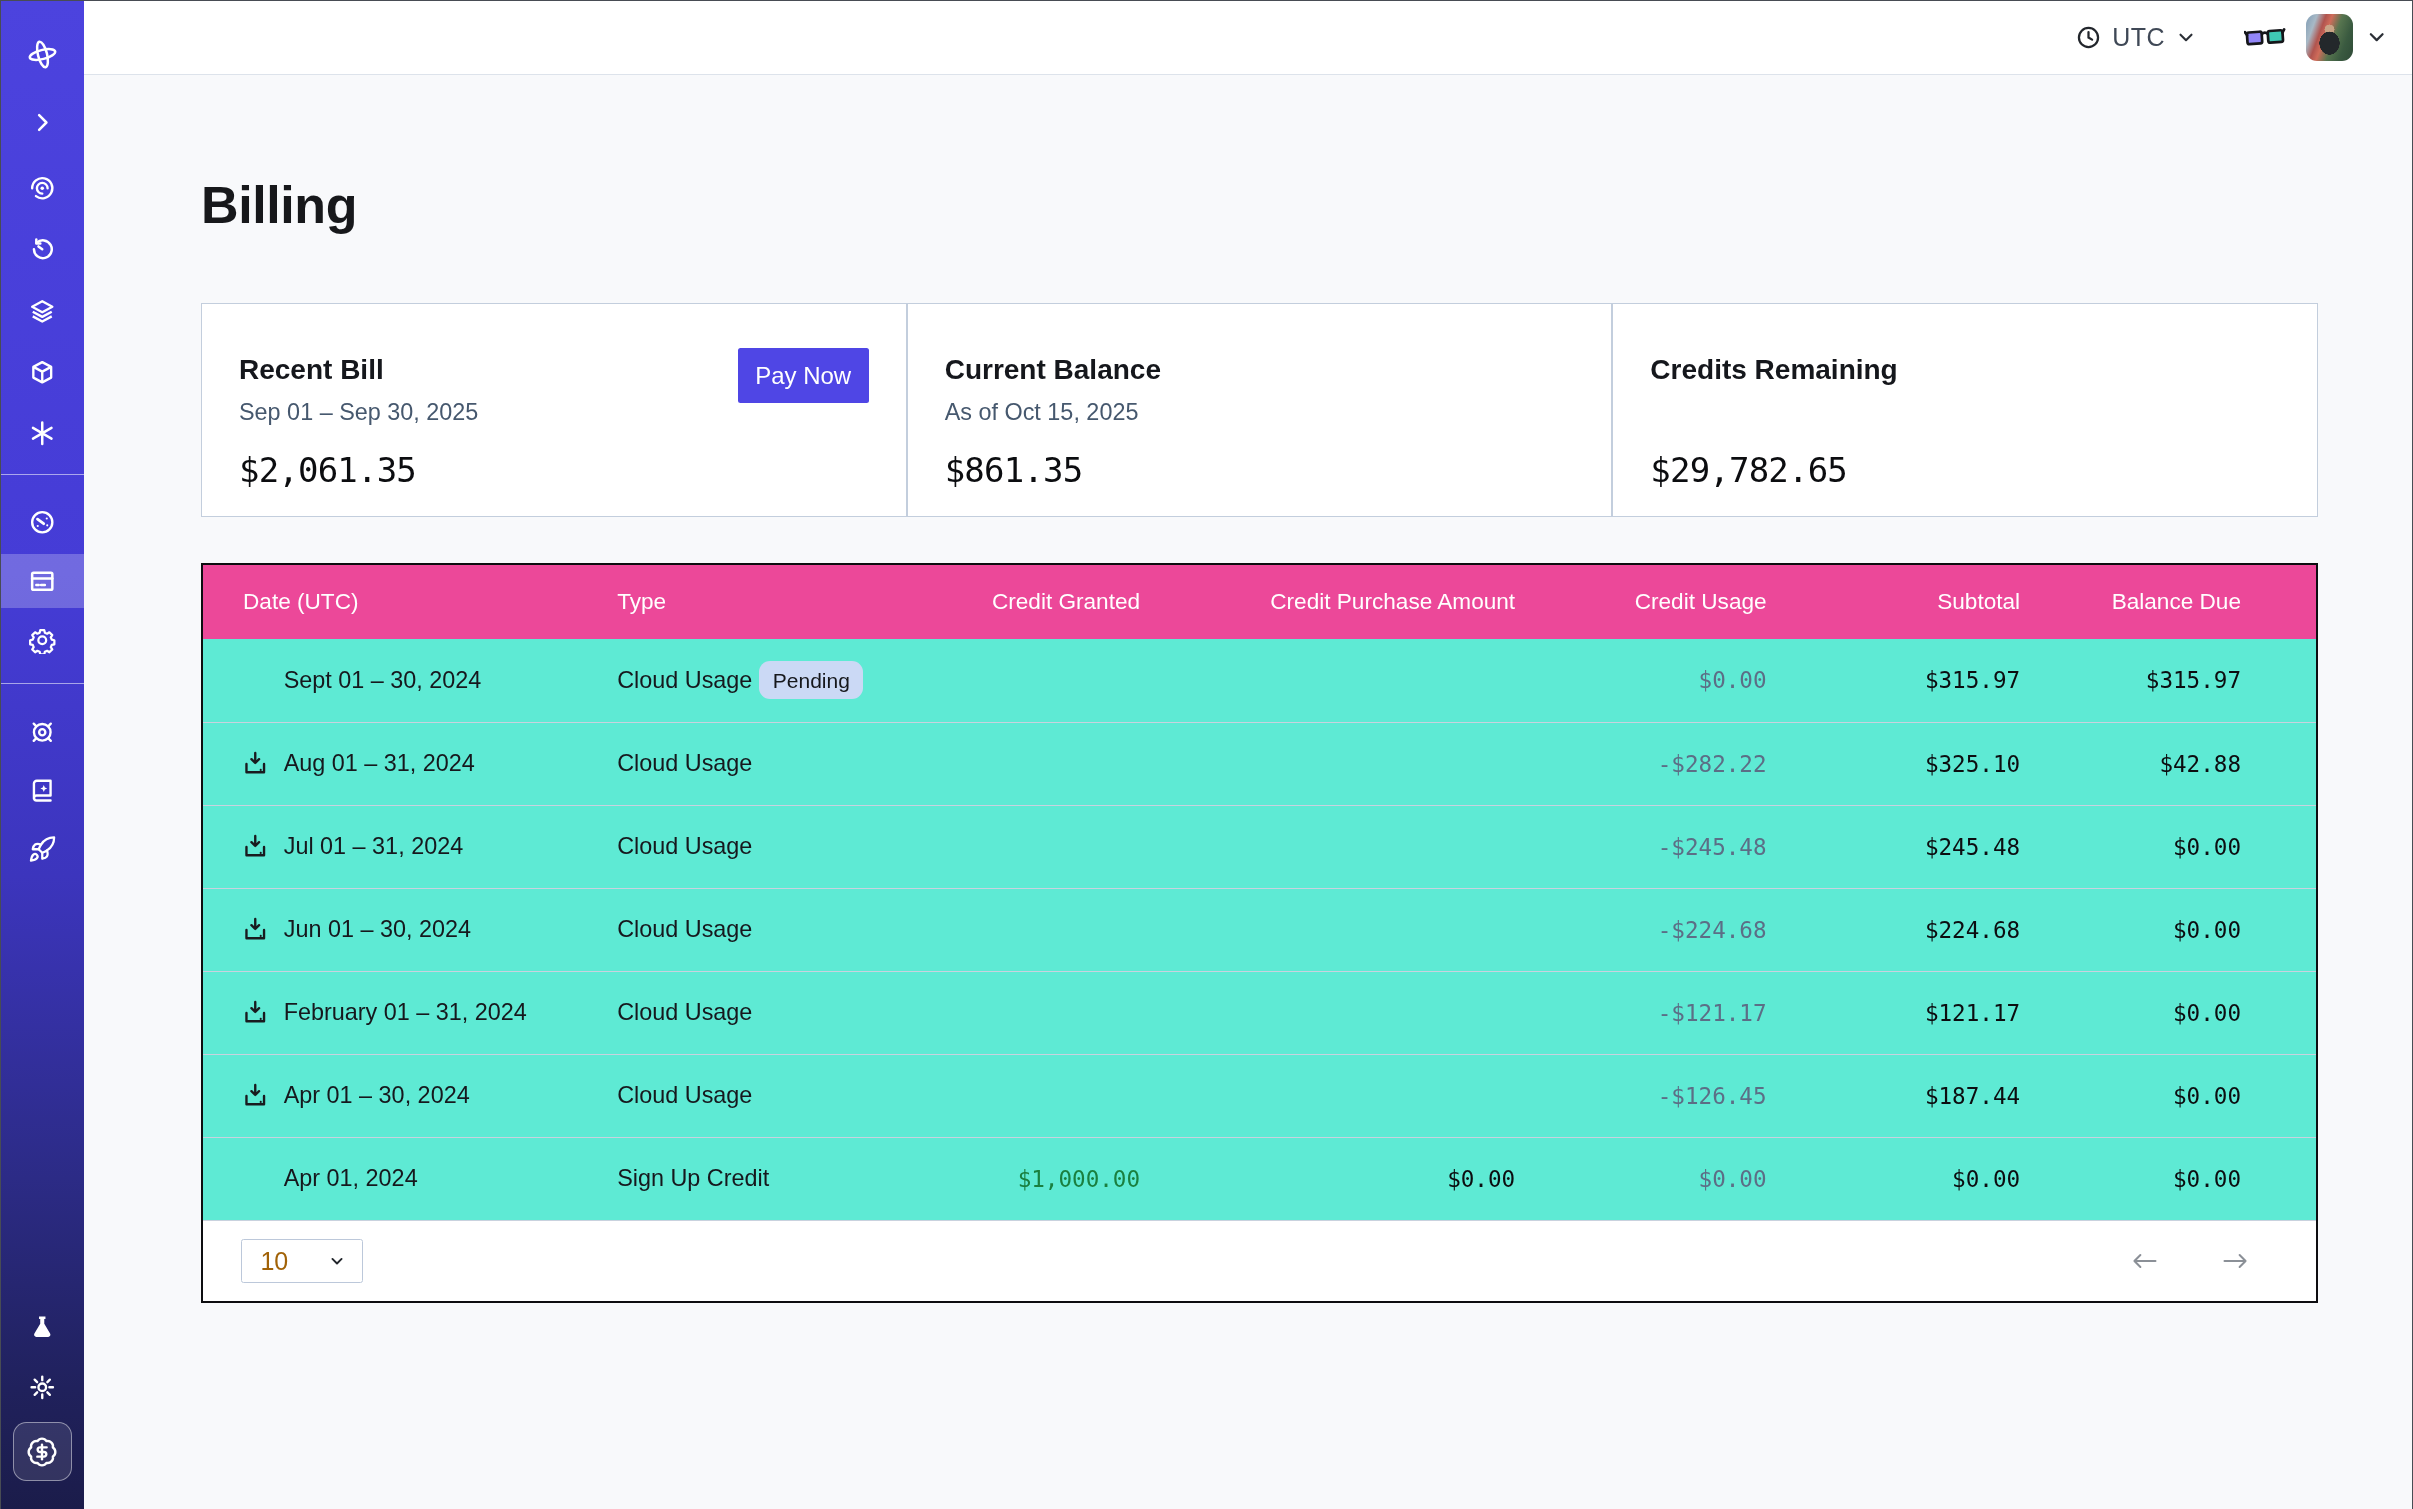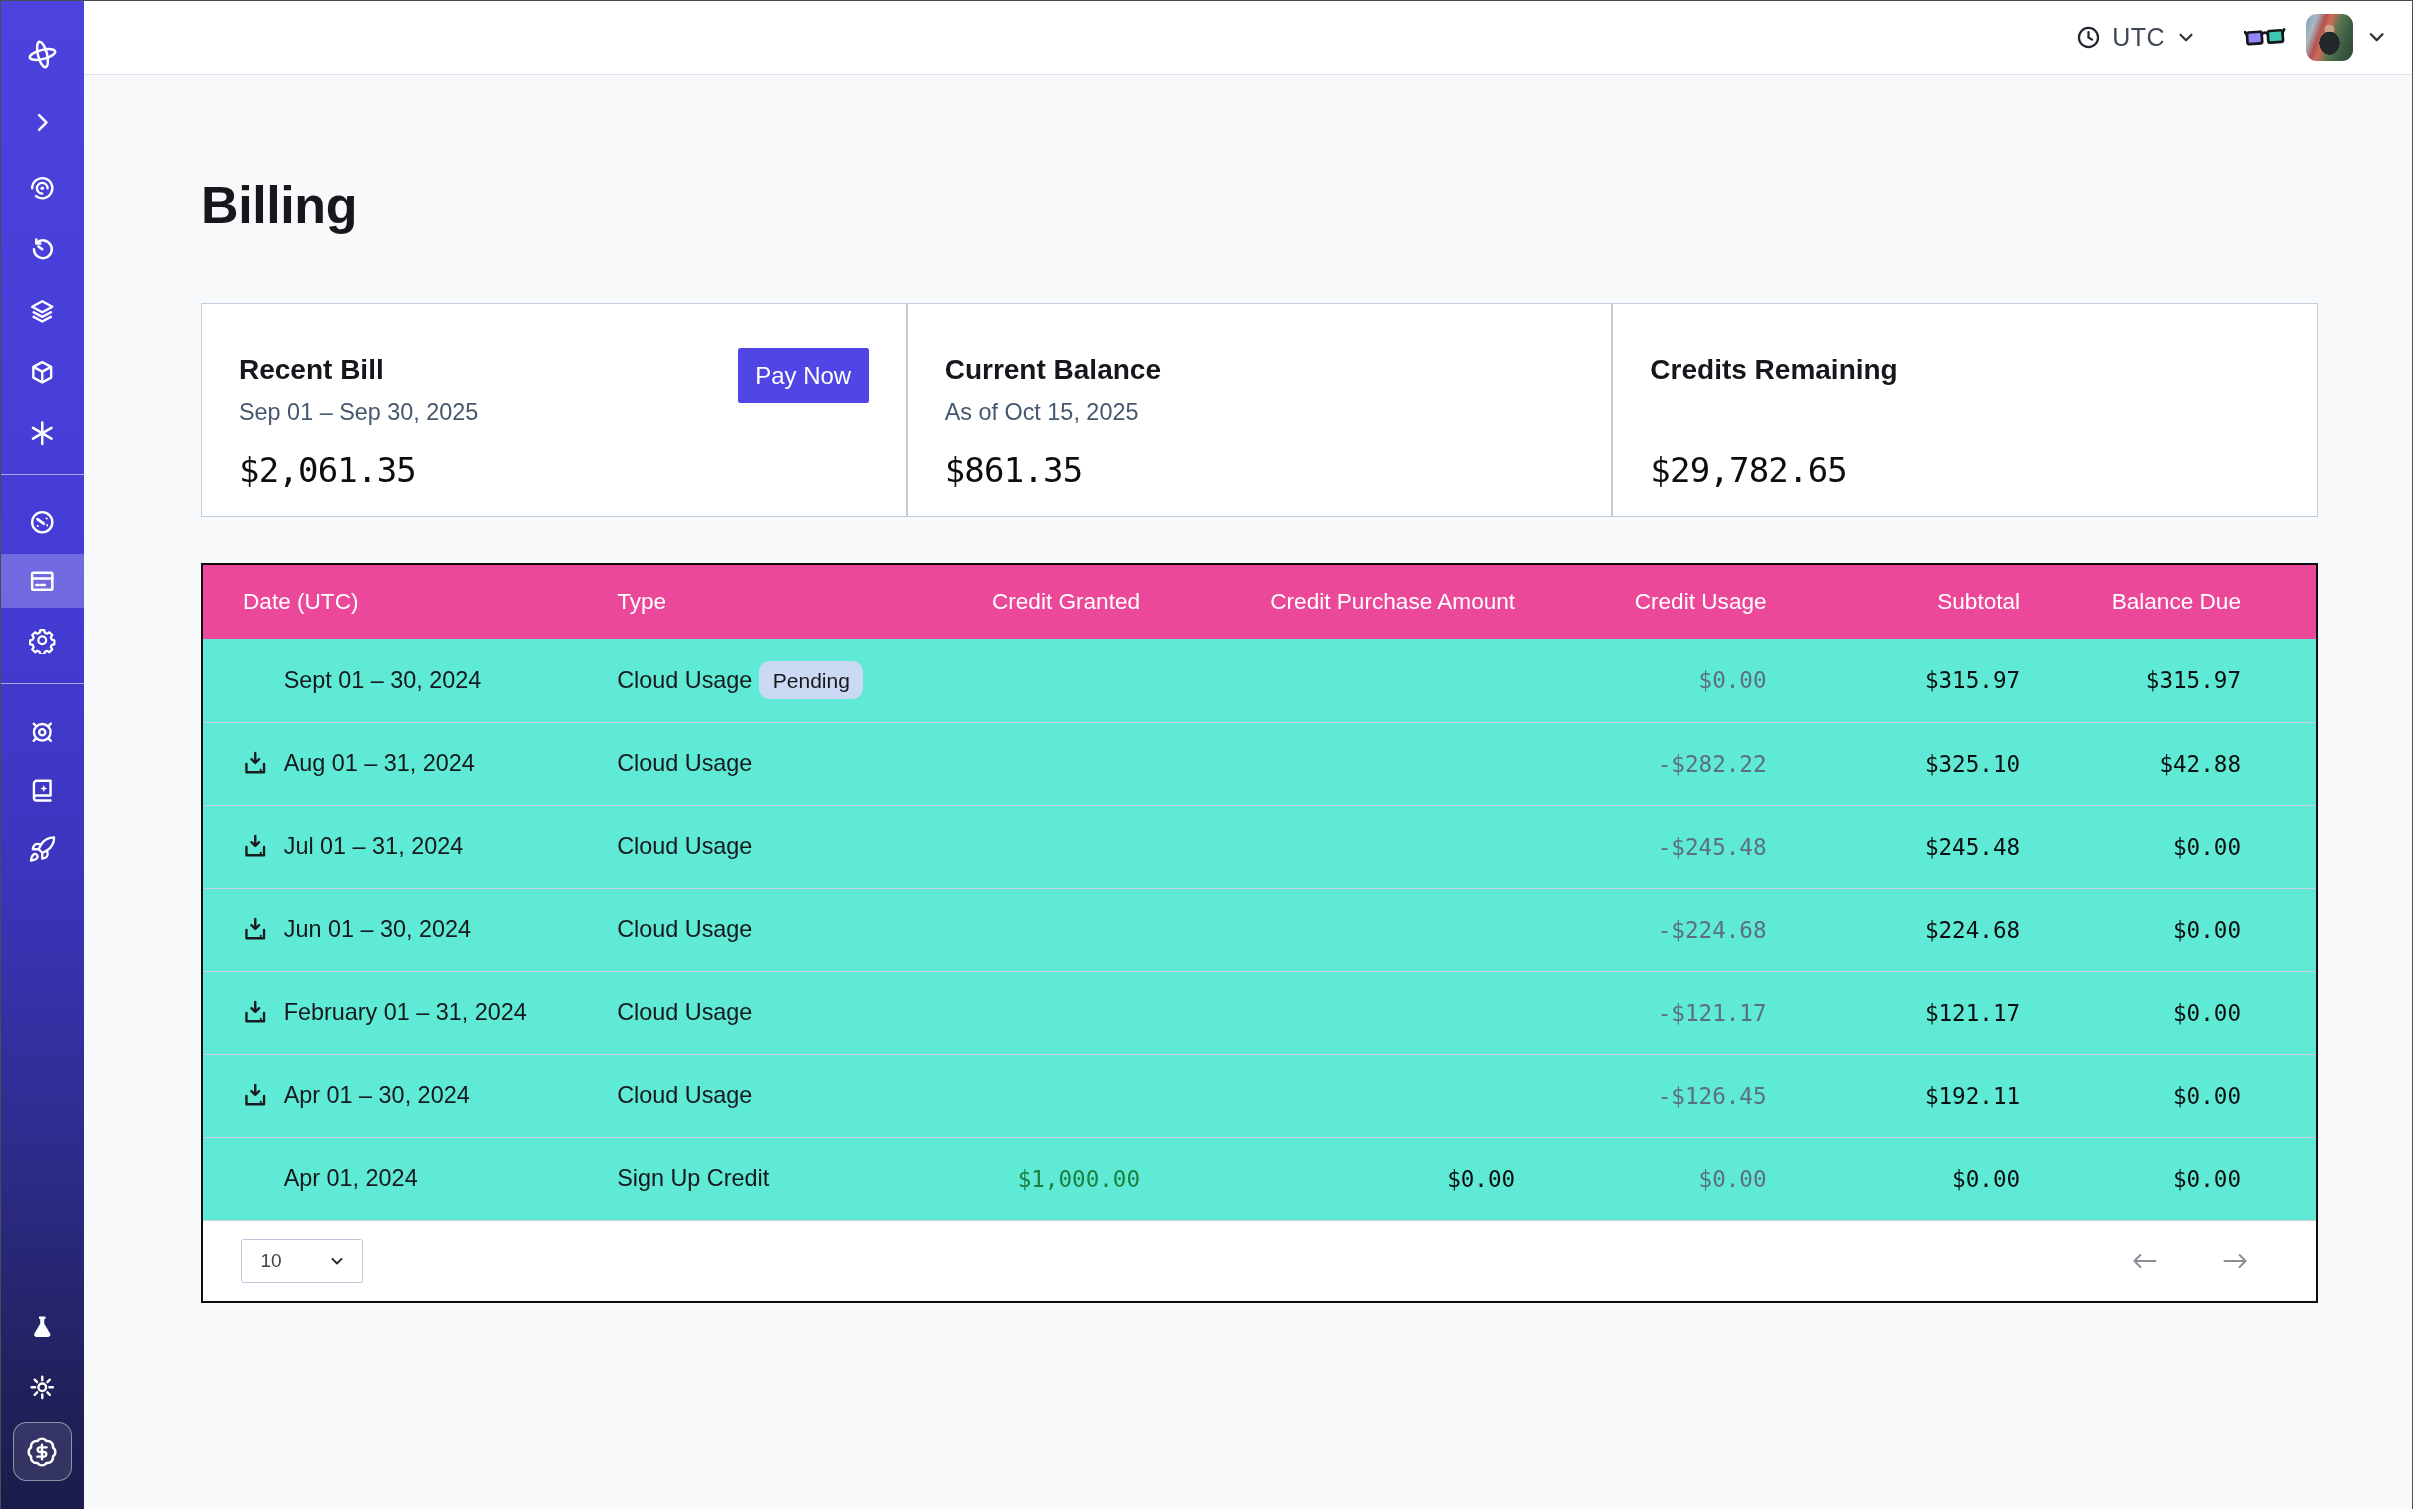--- a/index.html
+++ b/index.html
@@ -70,21 +70,21 @@
   .dl-btn.hidden { visibility:hidden; }
   td.c-type .cell-flex { gap:7px; }
   .badge { background:#cbd9f5; color:#16181c; font-size:21px; line-height:21px; padding:8.4px 13.4px; border-radius:11px; white-space:nowrap; }
   td.c-money { font-family:"DejaVu Sans Mono", monospace; font-size:22.6px; color:#0c0d10; white-space:nowrap; }
   td.c-usage { color:#5c6e86; }
   td.c-granted { color:#1a7f3f; }
 
   .table-footer { height:81px; border-top:0.8px solid #c9d2de; display:flex; align-items:center; justify-content:space-between; padding:0 60px 0 38px; background:#ffffff; }
   .page-size { width:122px; height:44px; border:1.7px solid #bcc8da; border-radius:2.5px; background:#ffffff;
     display:flex; align-items:center; justify-content:space-between; padding:0 15px 0 18.4px; cursor:pointer; }
-  .page-size-value { font-size:19px; color:#404040; }
+  .page-size-value { font-size:25px; color:#a16207; }
   .pager { display:flex; align-items:center; gap:49px; }
   .pager-btn { background:none; border:none; cursor:pointer; display:flex; align-items:center; padding:3.3px; }
 </style>
 </head>
 <body>
 
 <div id="app">
 
   <nav class="sidebar">
     <div class="side-item" style="top:27px">
@@ -410,21 +410,21 @@
     </td>
     <td class="c-type">
       <div class="cell-flex">
         <span>Cloud Usage</span>
 
       </div>
     </td>
     <td class="c-money c-granted"></td>
     <td class="c-money c-purchase"></td>
     <td class="c-money c-usage">-$126.45</td>
-    <td class="c-money c-subtotal">$192.11</td>
+    <td class="c-money c-subtotal">$187.44</td>
     <td class="c-money c-balance">$0.00</td>
   </tr>
             <tr>
     <td class="c-date">
       <div class="cell-flex">
         <span class="dl-btn hidden">
           <svg width="28.5" height="28.5" viewBox="0 0 24 24" fill="none" stroke="#191b1f" stroke-width="2" stroke-linecap="round" stroke-linejoin="round">
             <path d="M12 3.4v8.2M8.8 8.6L12 11.8l3.2-3.2"></path>
             <path d="M4.6 12.6v7h14.8v-7"></path>
             <circle cx="16.6" cy="17.6" r="0.9" fill="#191b1f" stroke="none"></circle>

